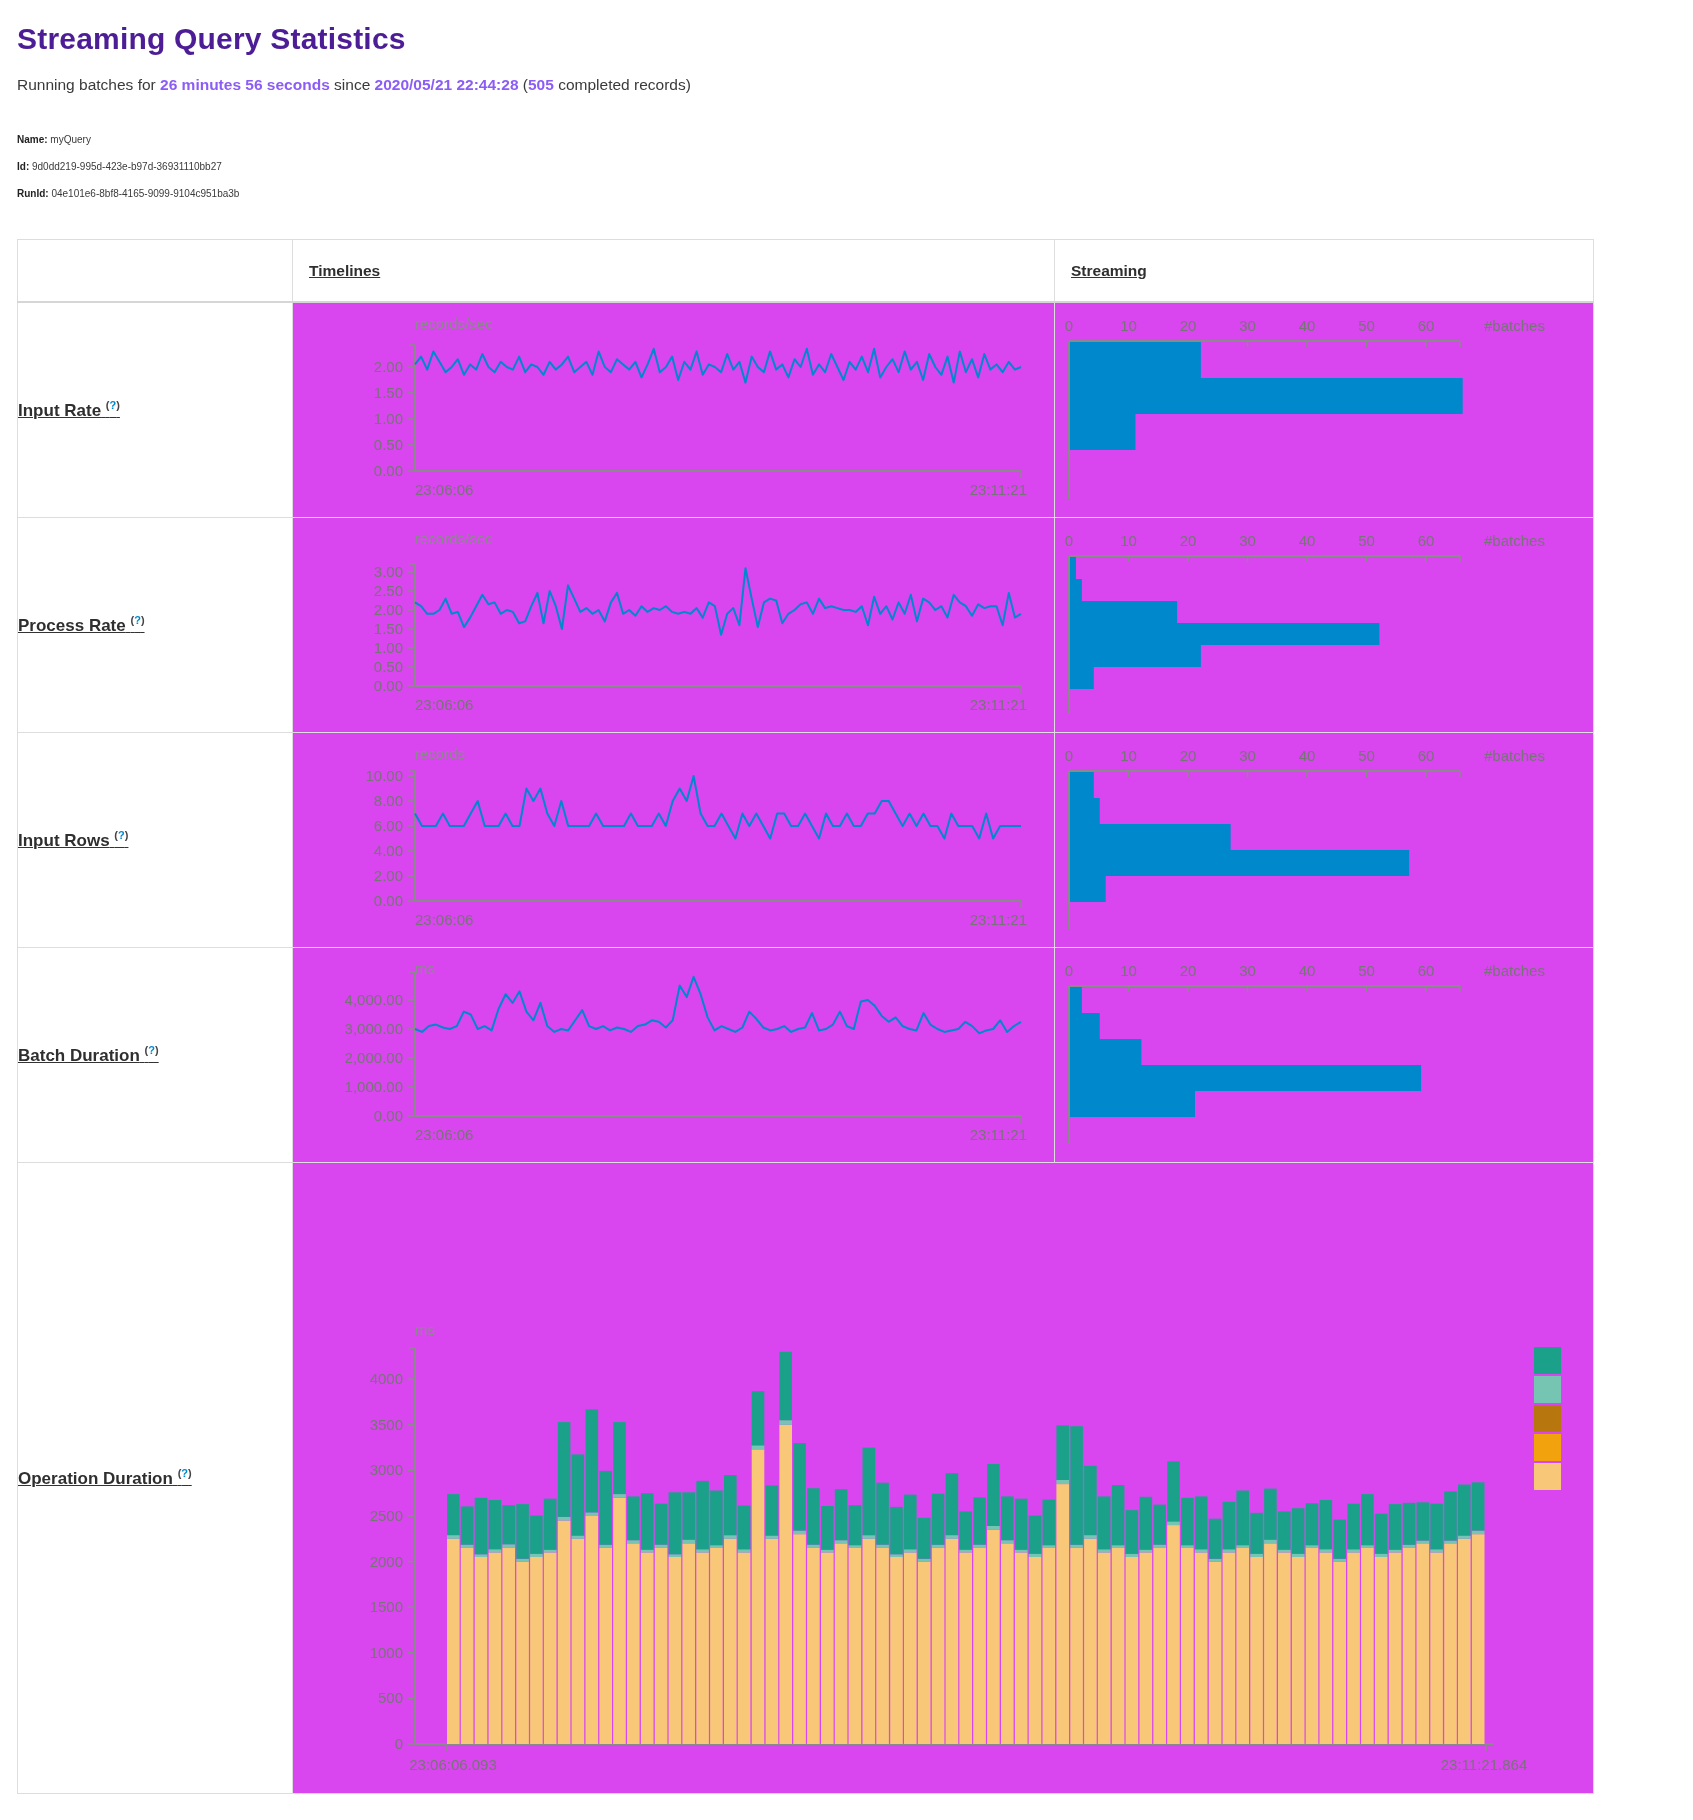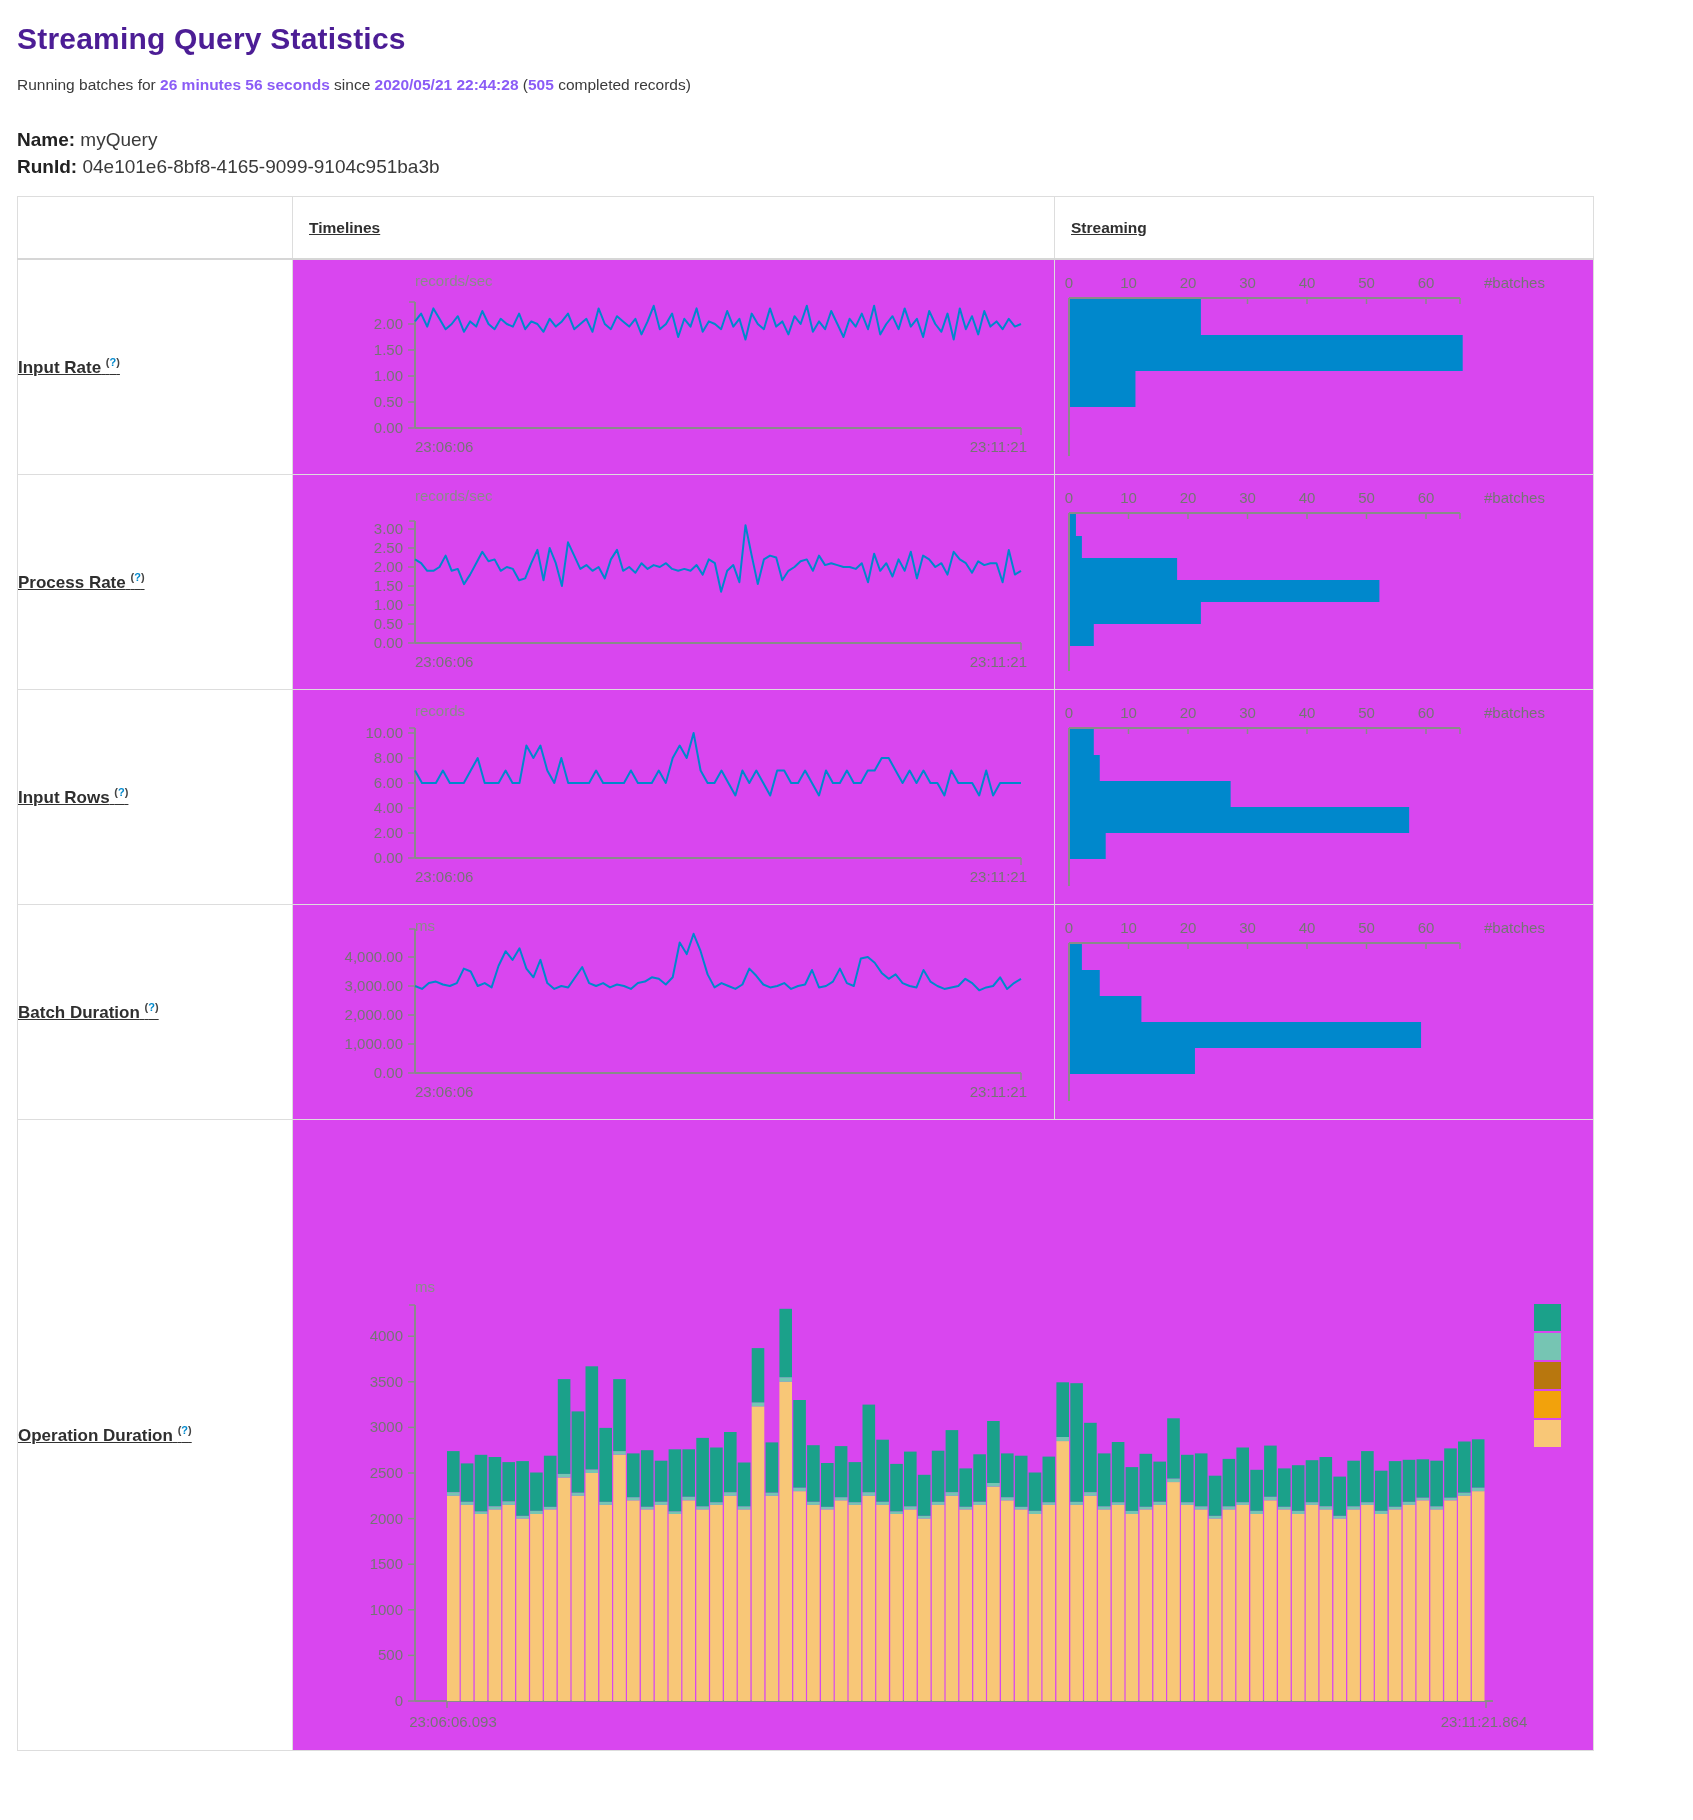--- a/index.html
+++ b/index.html
@@ -1,21 +1,21 @@
 <!DOCTYPE html>
 <html><head>
 <meta charset="utf-8">
 <style>
   html,body{margin:0;padding:0;background:#fff;}
   body{font-family:"Liberation Sans", sans-serif;color:#333;}
   .page{width:1659px;padding:12px 17px 0 17px;}
   h1{font-size:30px;font-weight:bold;margin:10px 0 20px 0;color:#4c1d95;letter-spacing:.2px;}
   .subtitle{font-size:15.5px;color:#3a3a3a;margin:0 0 32px 0;}
   .subtitle b{color:#8b5cf6;}
-  .qinfo{font-size:19px;color:#3a3a3a;line-height:27px;margin:0 0 16px 0;}
+  .qinfo{font-size:10px;color:#3a3a3a;line-height:27px;margin:0 0 32px 0;}
   .qinfo b{color:#222;}
   table.stats{border-collapse:collapse;table-layout:fixed;width:1576px;text-decoration:underline;}
   table.stats th, table.stats td{border:1px solid #ddd;padding:0;}
   table.stats thead th{border-bottom:2px solid #d6d6d6;height:61px;text-align:left;
       font-size:15.5px;font-weight:bold;color:#2f2f2f;padding-left:16px;background:#fff;}
   td.rowlabel{vertical-align:middle;padding-left:12px;font-size:17px;font-weight:bold;color:#2f2f2f;}
   td.rowlabel sup{font-size:11px;font-weight:bold;color:#444;}
   td.rowlabel sup .q{color:#0088cc;cursor:pointer;}
   td.chartcell{vertical-align:top;background:#d946ef;}
   svg{display:block;}
@@ -31,20 +31,24 @@
 <div class="page">
 
   <h1>Streaming Query Statistics</h1>
 
   <p class="subtitle" id="subtitle"><span>Running batches for </span><b>26 minutes 56 seconds</b><span> since </span><b>2020/05/21 22:44:28</b><span> (</span><b>505</b><span> completed records)</span></p>
 
   <div class="qinfo">
     <div>
       <b>Name:</b>
       <span>myQuery</span>
+    </div>
+    <div>
+      <b>Id:</b>
+      <span>9d0dd219-995d-423e-b97d-36931110bb27</span>
     </div>
     <div>
       <b>RunId:</b>
       <span>04e101e6-8bf8-4165-9099-9104c951ba3b</span>
     </div>
   </div>
 
   <table class="stats">
     <colgroup>
         <col style="width:275px">

